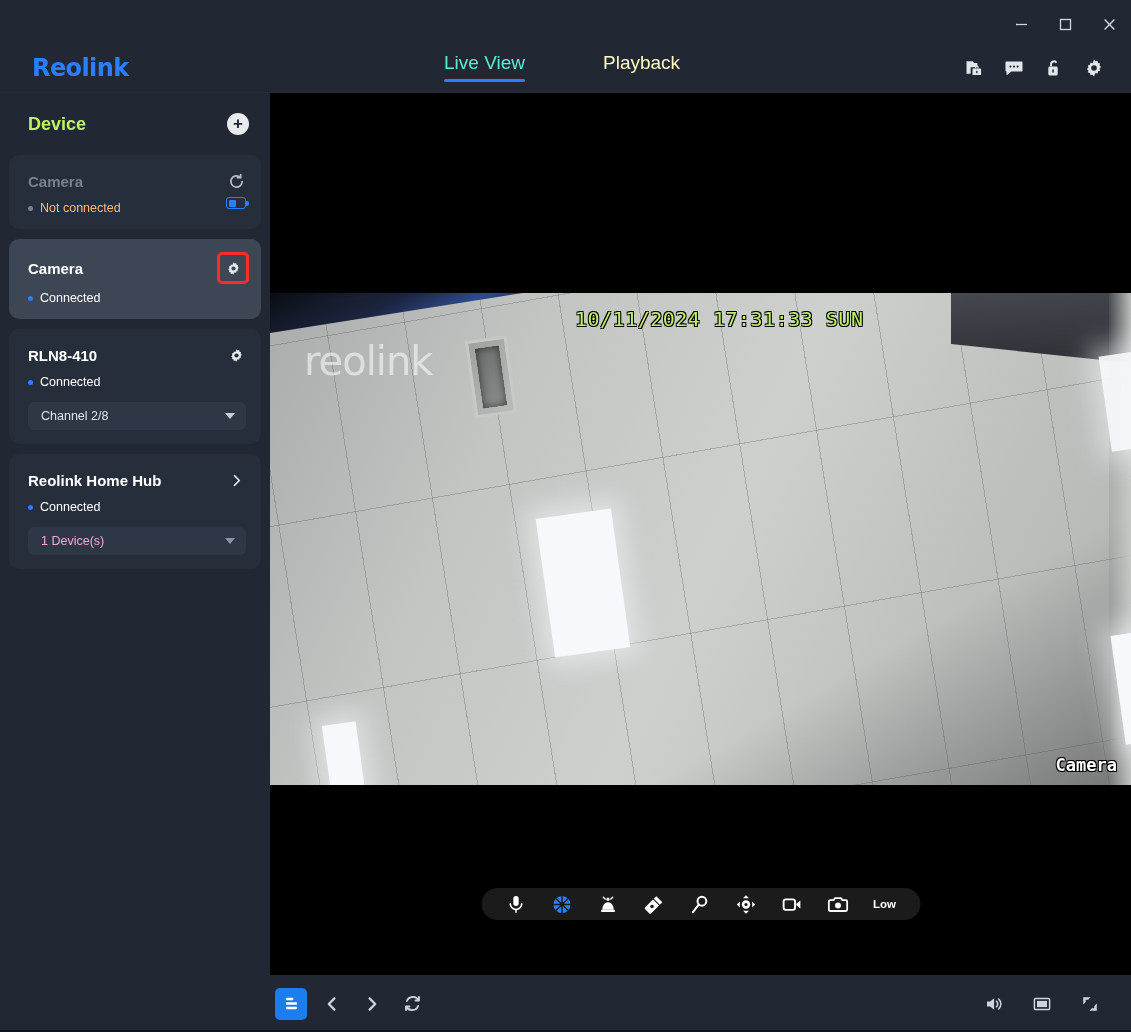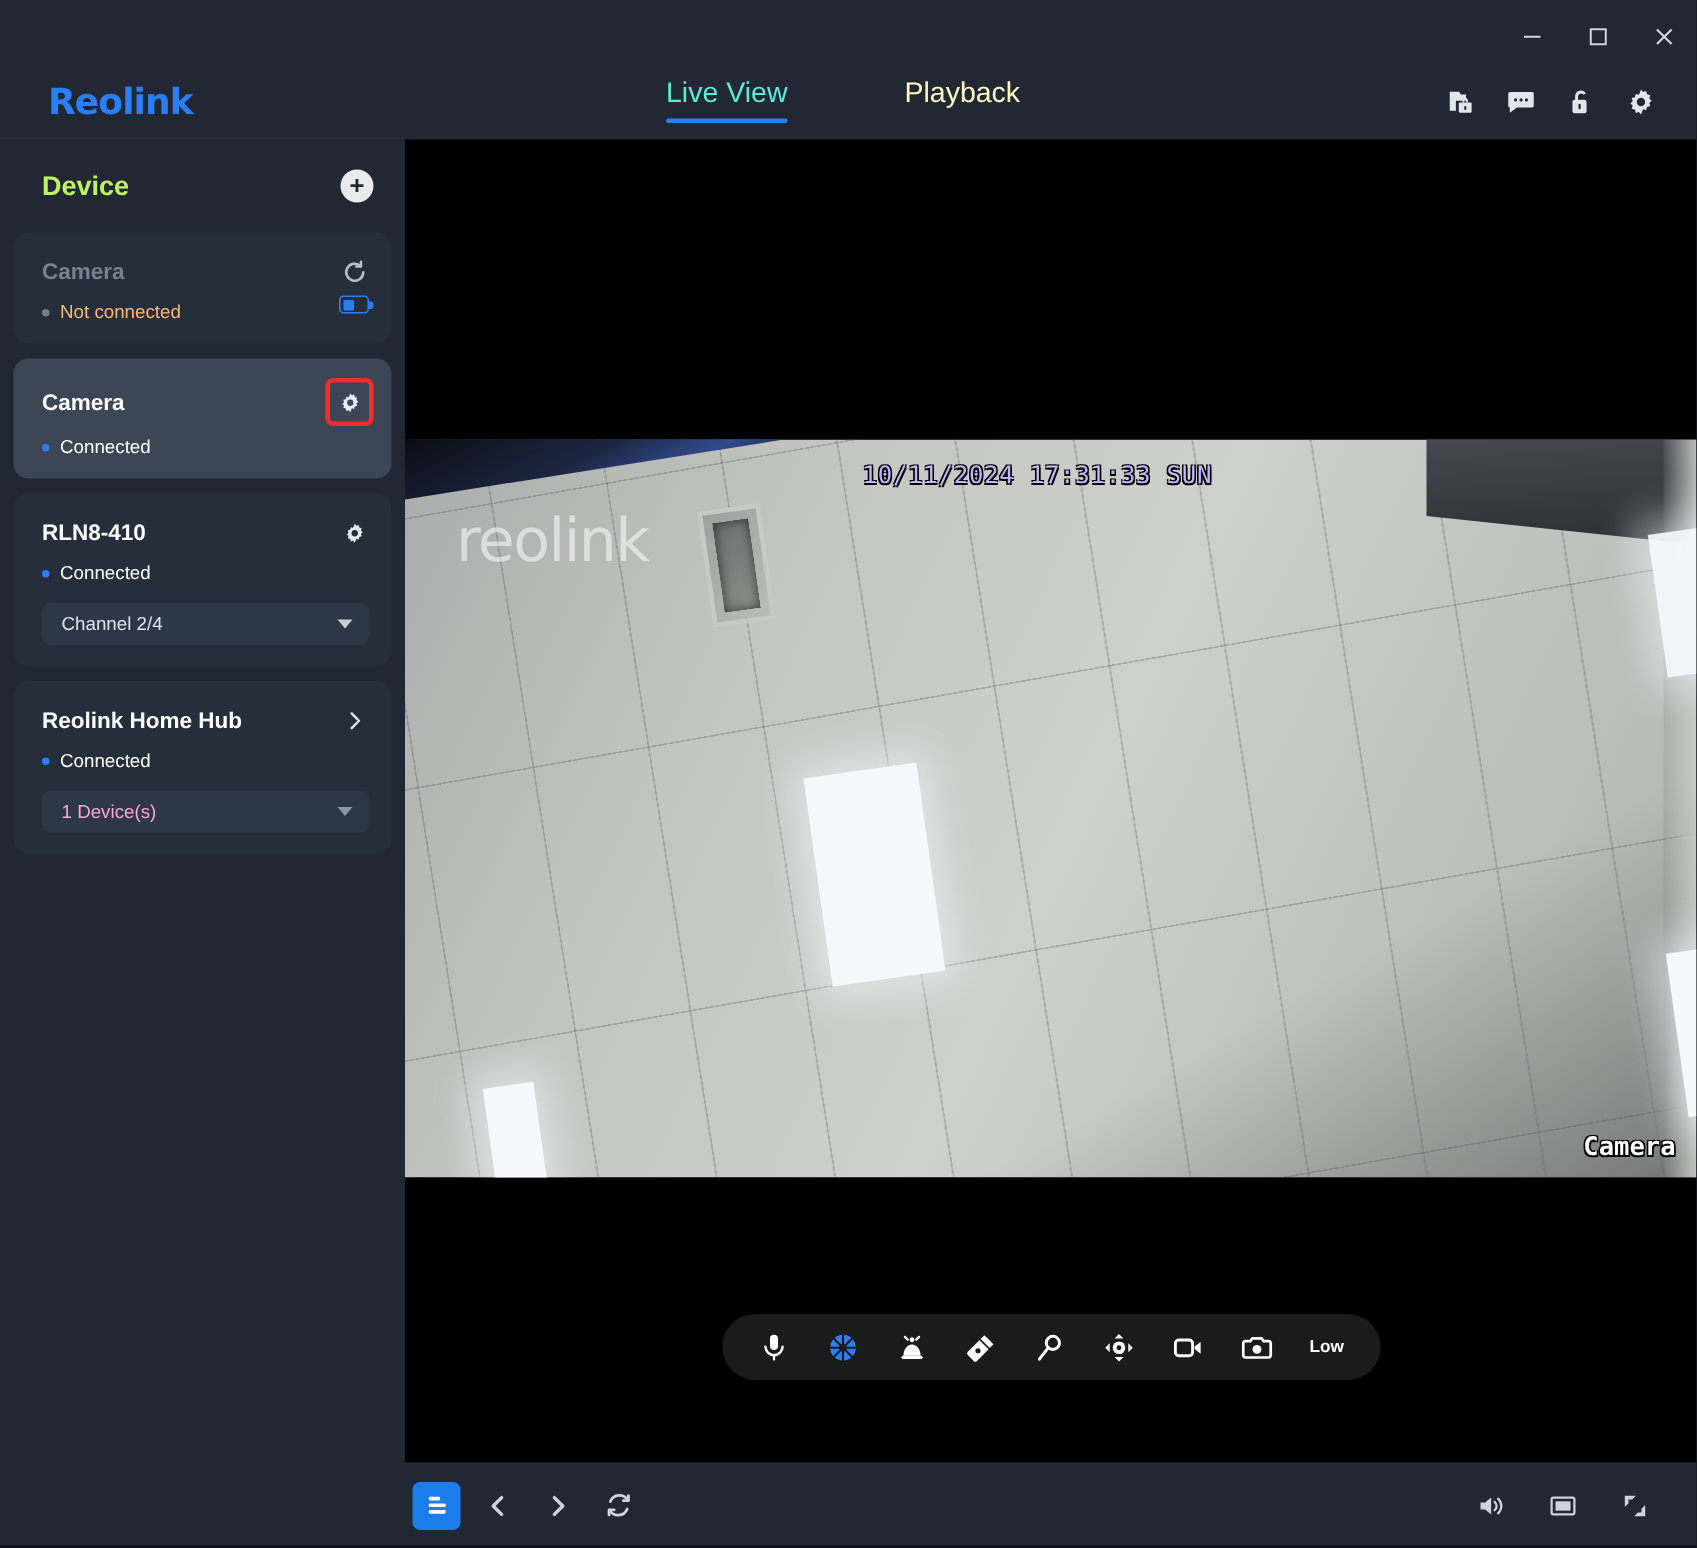--- a/index.html
+++ b/index.html
@@ -312,43 +312,43 @@
     font-size: 40px;
     color: rgba(255,255,255,.55);
     font-family: "DejaVu Sans", sans-serif;
     letter-spacing: -1px;
     user-select: none;
   }
   .osd-time {
     position: absolute;
     left: 305px; top: 14px;
     font-family: "DejaVu Sans Mono", monospace;
-    font-size: 16px;
+    font-size: 20px;
     letter-spacing: 0.5px;
-    color: #c4b5fd;
+    color: #bef264;
     text-shadow: 1px 1px 0 #000, -1px 1px 0 #000, 1px -1px 0 #000, -1px -1px 0 #000;
     white-space: pre;
   }
   .osd-name {
     position: absolute;
     right: 14px; bottom: 10px;
     font-family: "DejaVu Sans Mono", monospace;
     font-size: 17px;
     font-weight: bold;
     color: #ffffff;
     text-shadow: 1px 1px 0 #000, -1px 1px 0 #000, 1px -1px 0 #000, -1px -1px 0 #000;
   }
 
   
   .toolbar {
     position: absolute;
     left: 50%;
     transform: translateX(-50%);
     bottom: 55px;
-    height: 44px;
+    height: 32px;
     background: #1b1b1b;
     border-radius: 22px;
     display: flex;
     align-items: center;
     gap: 20px;
     padding: 0 22px;
   }
   .tb-icon {
     width: 26px; height: 26px;
     display: flex; align-items: center; justify-content: center;
@@ -520,21 +520,21 @@
               <path d="M10 1.6l1.4 1.7 2.1-.6.5 2.2 2.2.6-.7 2.1 1.6 1.5-1.6 1.5.7 2.1-2.2.6-.5 2.2-2.1-.6L10 18.4l-1.4-1.7-2.1.6-.5-2.2-2.2-.6.7-2.1L2.9 11l1.6-1.5-.7-2.1 2.2-.6.5-2.2 2.1.6z"></path>
               <circle cx="10" cy="10" r="2.8" fill="#272e3b"></circle>
             </svg>
           </div>
         </div>
         <div class="card-status">
           <span class="dot"></span>
           <span>Connected</span>
         </div>
         <div class="select">
-          <span>Channel 2/4</span>
+          <span>Channel 2/8</span>
           <span class="caret"></span>
         </div>
       </div>
 
       <div class="card">
         <div class="card-row">
           <div class="card-name">Reolink Home Hub</div>
           <div class="card-icon">
             <svg width="15" height="15" viewBox="0 0 16 16" fill="none" stroke="currentColor" stroke-width="1.7" stroke-linecap="round" stroke-linejoin="round">
               <path d="M5.8 2.8L11 8l-5.2 5.2"></path>

